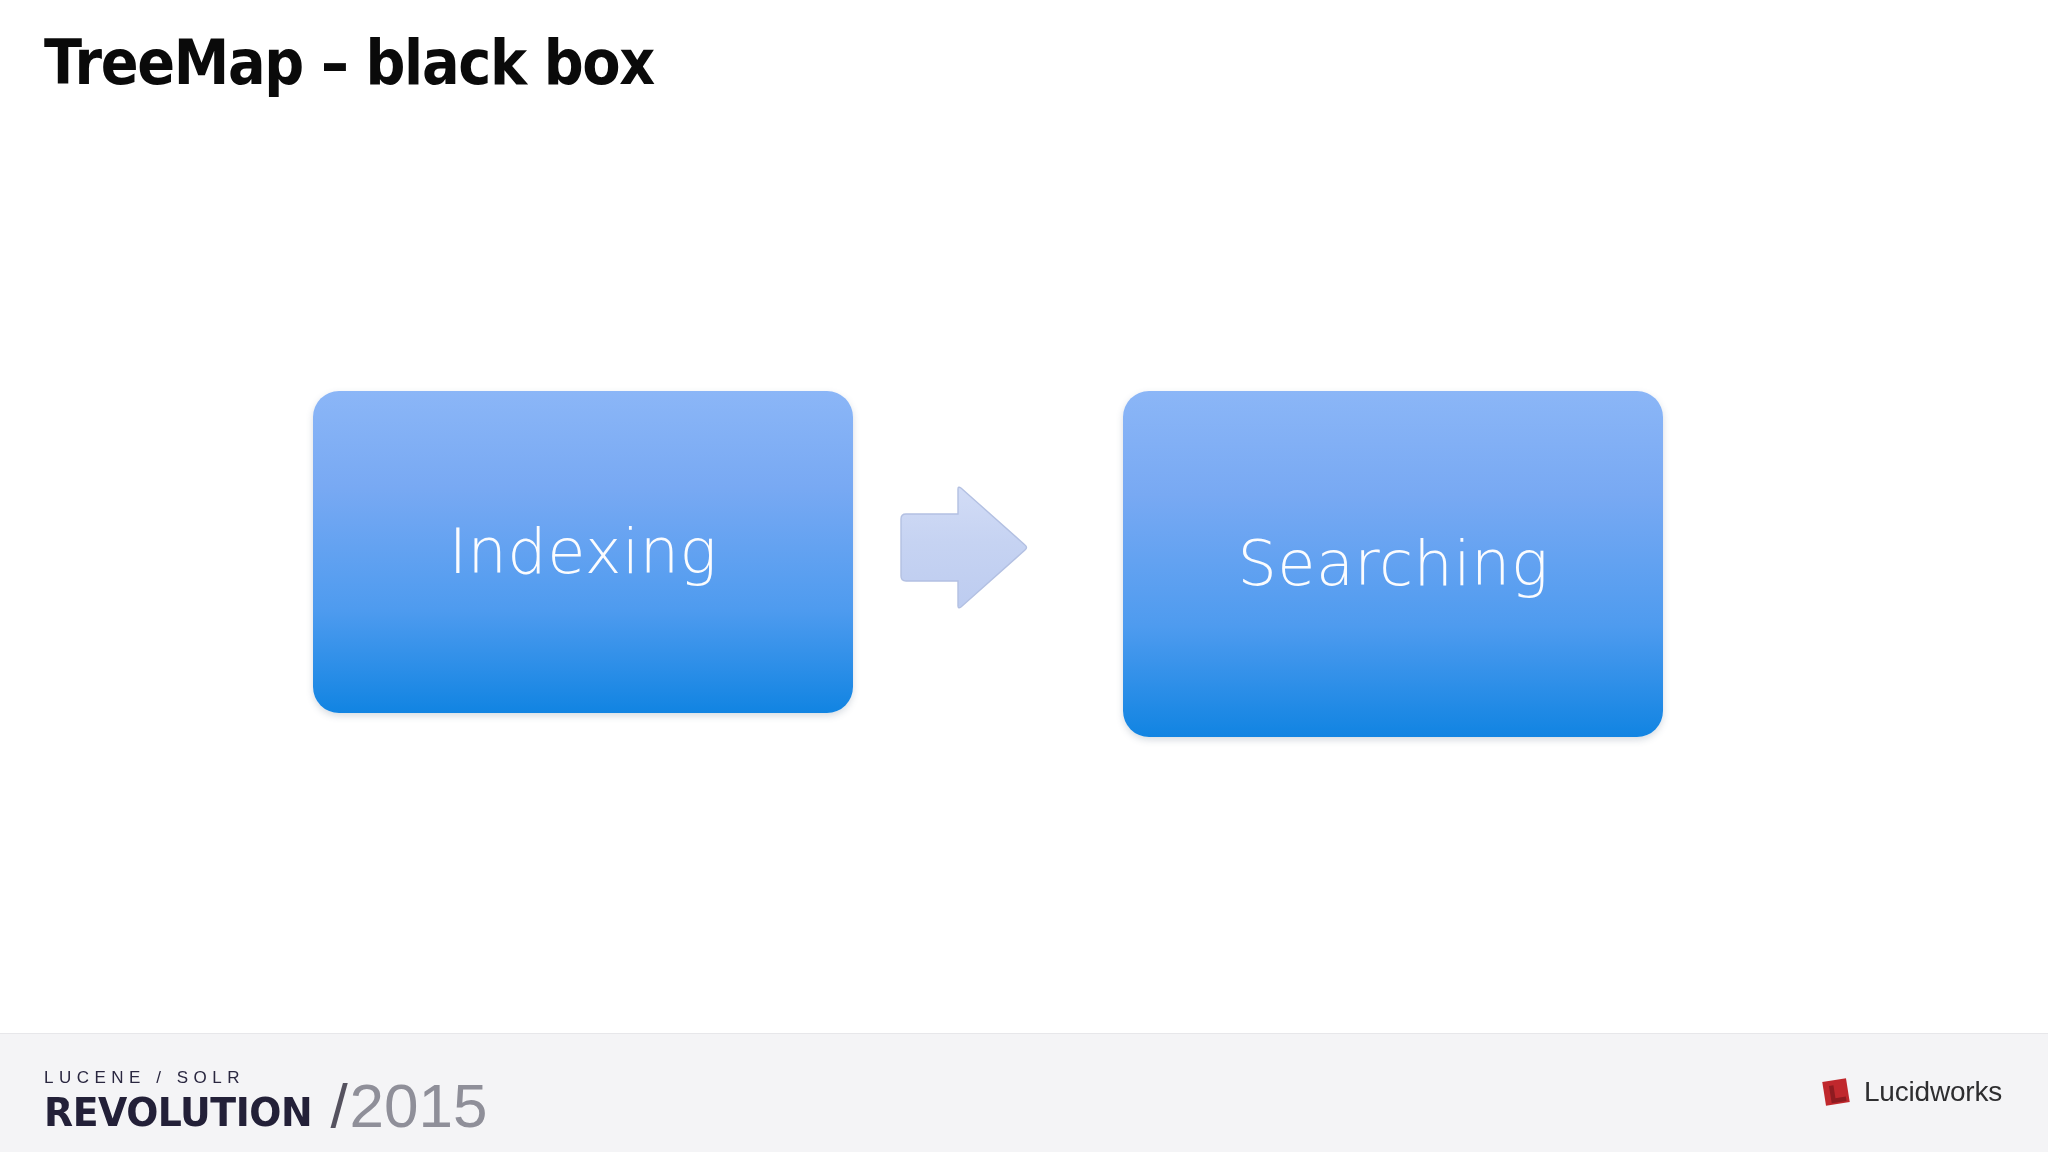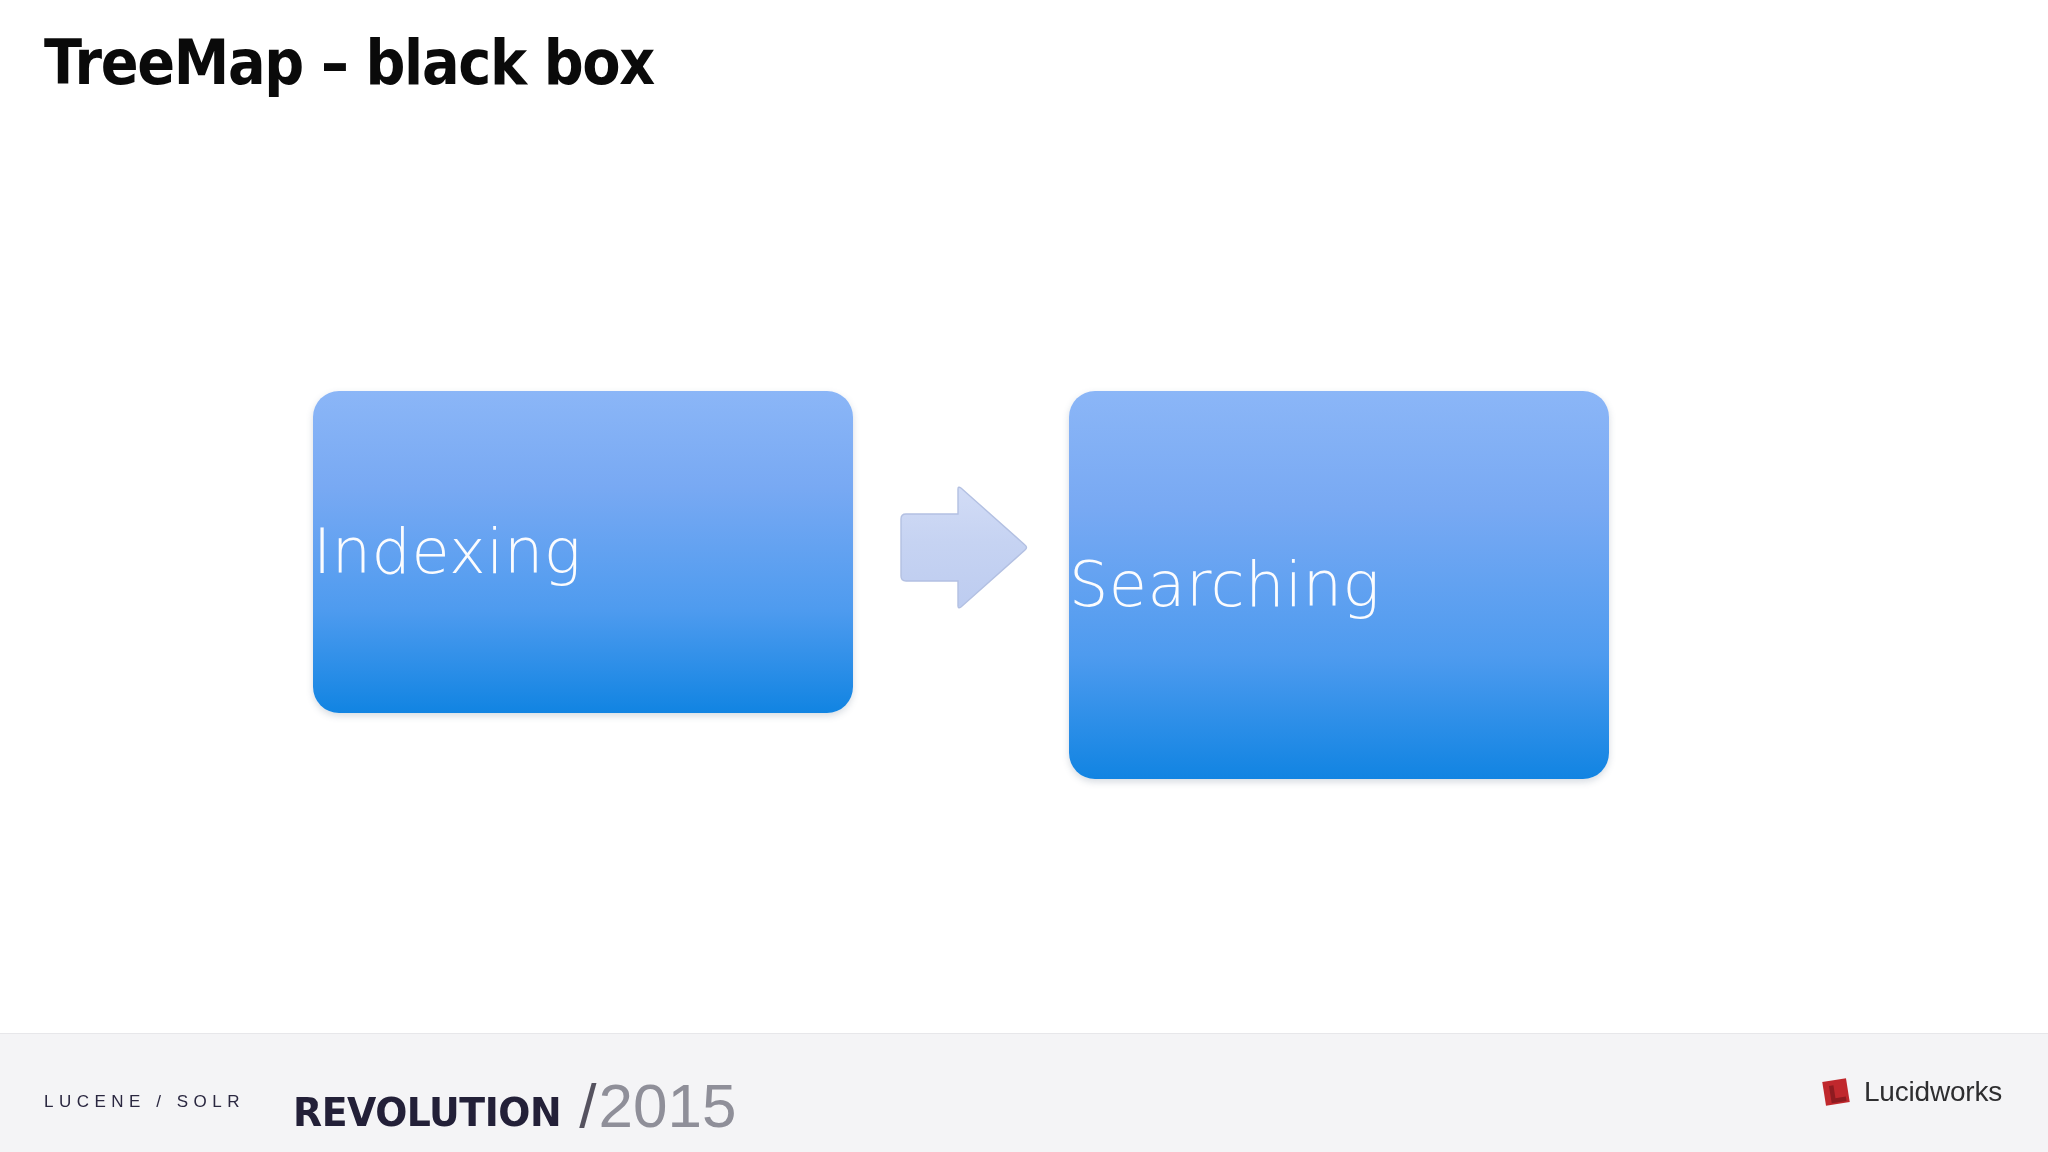--- a/index.html
+++ b/index.html
@@ -48,20 +48,21 @@
     height: 1033px;
   }
 
   .process-box {
     position: absolute;
     border-radius: 26px;
     background: linear-gradient(to bottom, #8BB6F7 0%, #78A9F3 30%, #4E9BEF 68%, #1184E2 100%);
     box-shadow: 0 3px 7px rgba(70, 90, 120, 0.22);
     display: flex;
     align-items: center;
+    justify-content: center;
     overflow: hidden;
   }
 
   .process-box .box-label {
     font-family: "DejaVu Sans", sans-serif;
     font-weight: 300;
     font-size: 62px;
     color: #fbfcfe;
     letter-spacing: 0.5px;
     line-height: 1;
@@ -69,24 +70,24 @@
   }
 
   #box-indexing {
     left: 313px;
     top: 391px;
     width: 540px;
     height: 322px;
   }
 
   #box-searching {
-    left: 1069px;
+    left: 1123px;
     top: 391px;
     width: 540px;
-    height: 388px;
+    height: 346px;
   }
 
   
   .flow-arrow {
     position: absolute;
     left: 898px;
     top: 485px;
     width: 130px;
     height: 125px;
   }
@@ -106,23 +107,23 @@
   .footer-logo {
     position: absolute;
     left: 44px;
     top: 27px;
     display: flex;
     align-items: flex-end;
   }
 
   .rev-stack {
     display: flex;
+    flex-direction: column;
     align-items: flex-start;
     line-height: 1;
-    gap: 48px;
   }
 
   .rev-kicker {
     font-family: "Liberation Sans", sans-serif;
     font-size: 17px;
     font-weight: 400;
     letter-spacing: 5.5px;
     color: #2a2740;
     margin-bottom: 7px;
     white-space: nowrap;

